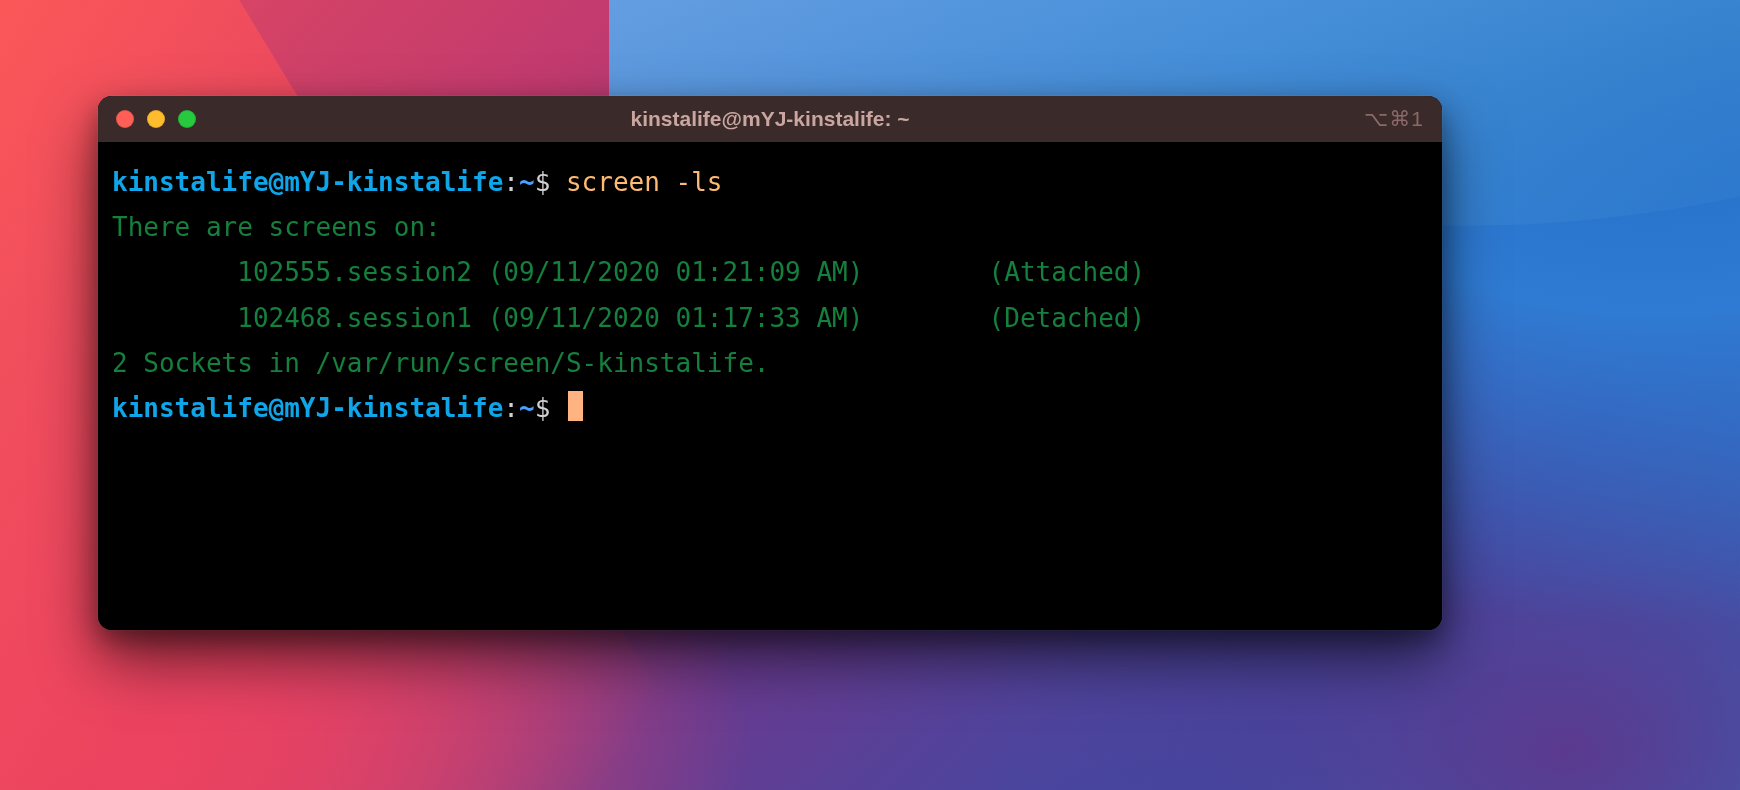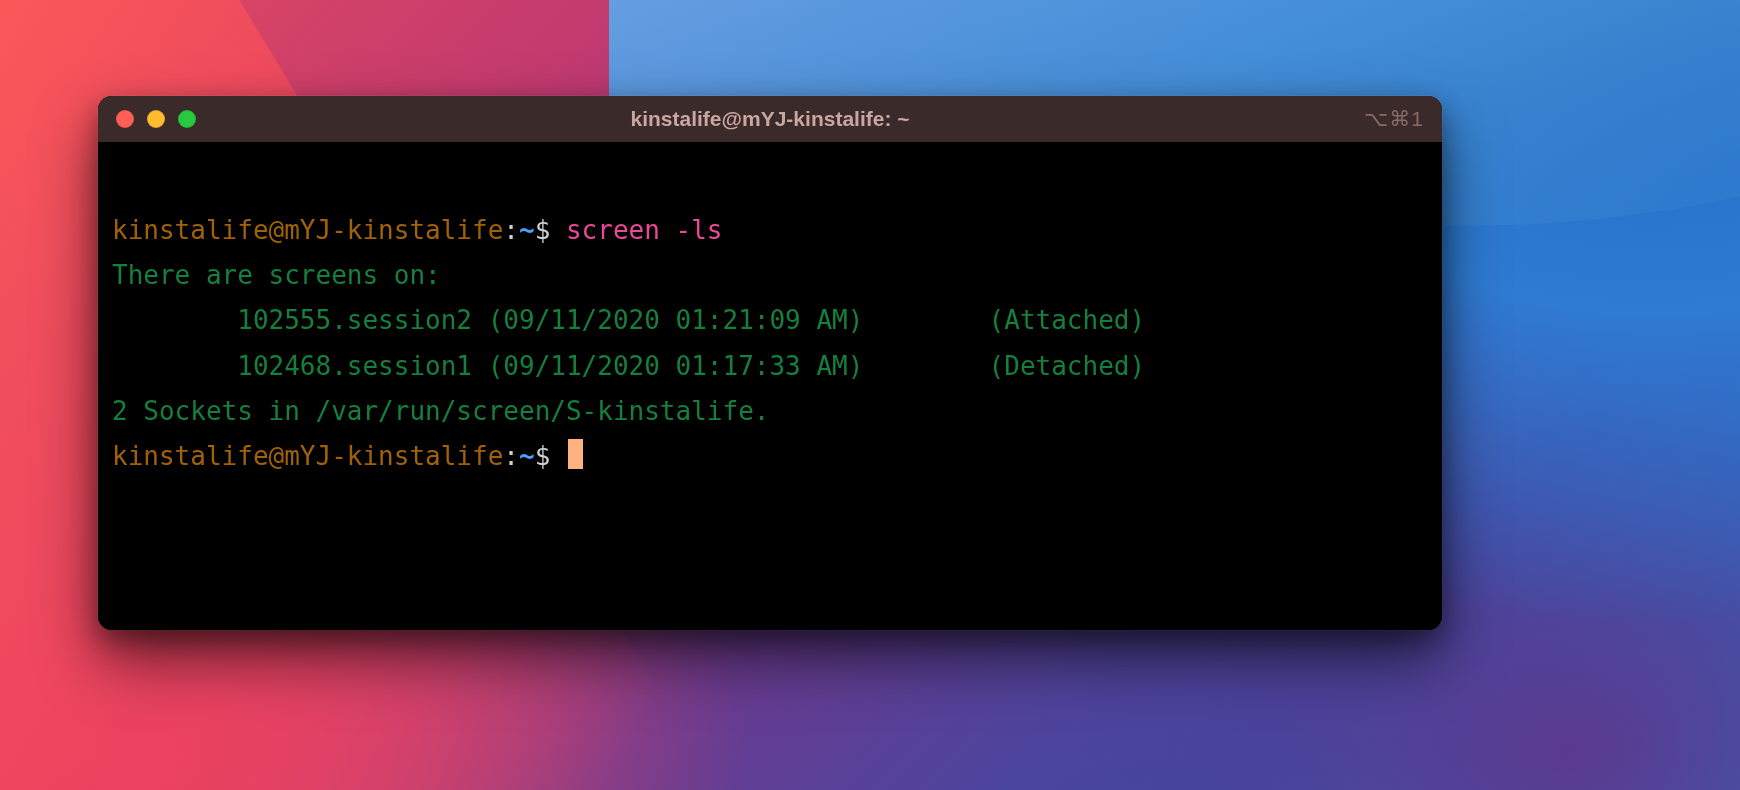--- a/index.html
+++ b/index.html
@@ -58,21 +58,20 @@
       height: 534px;
       background: #000000;
       border-radius: 14px;
       box-shadow:
         0 30px 60px rgba(0, 0, 0, 0.55),
         0 10px 25px rgba(0, 0, 0, 0.35),
         0 0 0 1px rgba(255, 255, 255, 0.06);
       overflow: hidden;
       display: flex;
       flex-direction: column;
-      gap: 48px;
     }
 
     .titlebar {
       height: 46px;
       background: #3a2a2a;
       display: flex;
       align-items: center;
       padding: 0 18px;
       position: relative;
       flex-shrink: 0;
@@ -118,26 +117,26 @@
       background: #000000;
       padding: 18px 14px 14px 14px;
       font-family: "SF Mono", "Menlo", "Consolas", monospace;
       font-size: 26px;
       line-height: 1.74;
       color: #d0d0d0;
       white-space: pre;
       overflow: hidden;
     }
 
-    .prompt-user { color: #a16207; font-weight: 400; }
+    .prompt-user { color: #0ea5e9; font-weight: 700; }
     .prompt-sep  { color: #d0d0d0; }
     .prompt-path { color: #4aa0ff; font-weight: 600; }
     .prompt-doll { color: #d0d0d0; }
     .output-text { color: #15803d; }
-    .cmd-text    { color: #ec4899; }
+    .cmd-text    { color: #fdba74; }
 
     .cursor-block {
       display: inline-block;
       width: 15px;
       height: 30px;
       background: #ffb380;
       vertical-align: -4px;
       margin-left: 2px;
     }
 

